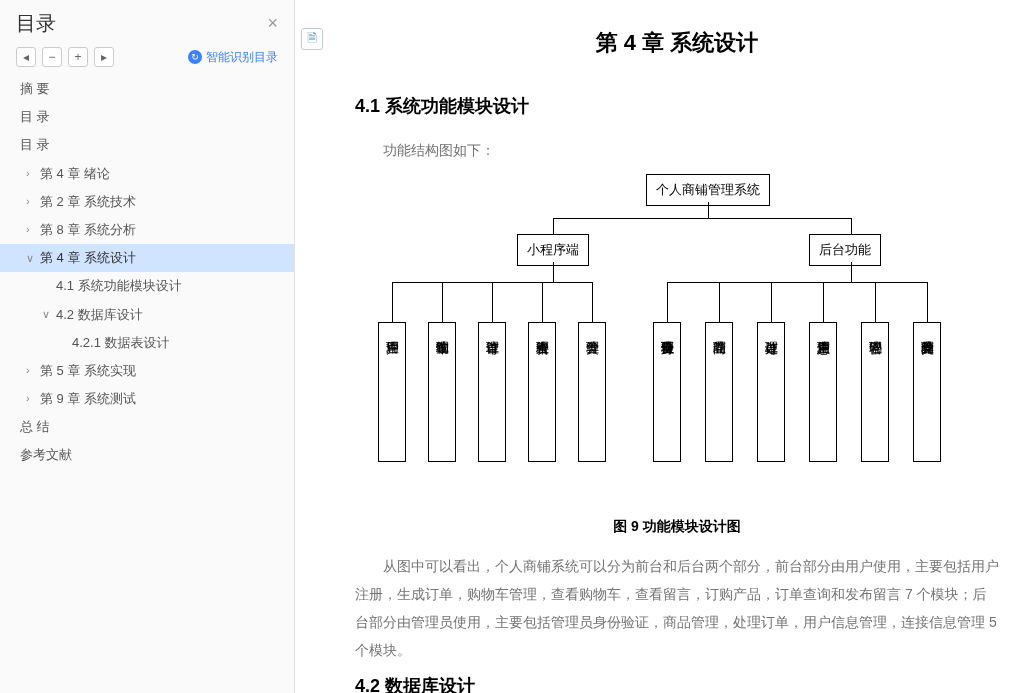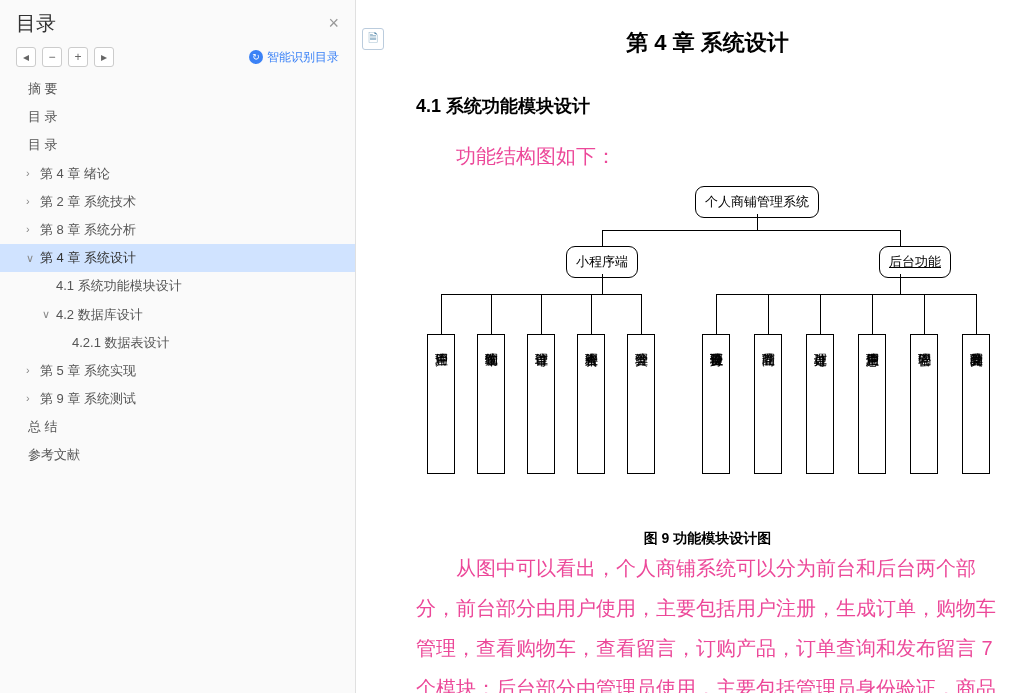--- a/index.html
+++ b/index.html
@@ -1,43 +1,43 @@
 <!DOCTYPE html>
 <html><head>
 <meta charset="utf-8">
 <style>
   * { margin: 0; padding: 0; box-sizing: border-box; }
   body { font-family: "Microsoft YaHei", Arial, sans-serif; background: #fff; display: flex; height: 693px; width: 1034px; overflow: hidden; }
-  .sidebar { width: 356px; border-right: 1px solid #e0e0e0; background: #fafafa; display: flex; flex-direction: column; position: relative; justify-content: space-between; }
+  .sidebar { width: 295px; border-right: 1px solid #e0e0e0; background: #fafafa; display: flex; flex-direction: column; position: relative; justify-content: space-between; }
   .sidebar-header { padding: 10px 16px 6px 16px; display: flex; align-items: center; justify-content: space-between; }
   .sidebar-title { font-size: 20px; color: #333; font-weight: 400; }
   .sidebar-close { color: #999; font-size: 18px; cursor: pointer; }
   .sidebar-toolbar { padding: 4px 16px 8px 16px; display: flex; align-items: center; gap: 6px; }
   .tb-btn { width: 20px; height: 20px; border: 1px solid #ccc; border-radius: 3px; display: flex; align-items: center; justify-content: center; font-size: 12px; color: #666; cursor: pointer; background: #fff; }
   .autorec { margin-left: auto; display: flex; align-items: center; gap: 4px; font-size: 12px; color: #3b82f6; cursor: pointer; }
   .autorec-dot { width: 14px; height: 14px; border-radius: 50%; background: #3b82f6; display:flex; align-items:center; justify-content:center; color:#fff; font-size:9px;}
   .toc { flex: 1; overflow: auto; font-size: 13px; }
   .toc-item { padding: 5px 0 5px 40px; color: #555; cursor: pointer; display: flex; align-items: center; gap: 4px; line-height: 1.4; }
-  .toc-item.l1 { padding-left: 28px; }
+  .toc-item.l1 { padding-left: 20px; }
   .toc-item.l1.withchev { padding-left: 26px; }
   .toc-item.l2 { padding-left: 56px; }
   .toc-item.l2.withchev { padding-left: 42px; }
   .toc-item.l3 { padding-left: 72px; }
   .toc-item.selected { background: #d0e3ff; color: #333; }
   .chev { display: inline-block; width: 10px; color: #888; font-size: 11px; }
   .drag { width: 4px; background: transparent; cursor: ew-resize; position:absolute; right:0; top:0; bottom:0; }
   .content { flex: 1; overflow: auto; position: relative; padding: 0 35px 20px 60px; background:#fff;}
   .doc-icon-strip{position:absolute;left:6px;top:28px;width:22px;height:22px;border:1px solid #bcd;border-radius:3px;display:flex;align-items:center;justify-content:center;color:#58a;font-size:12px;}
   .chapter-title { text-align: center; font-size: 22px; font-weight: 700; color: #000; margin-top: 28px; margin-bottom: 36px; }
   .section-title { font-size: 18px; font-weight: 700; color: #000; margin-bottom: 18px; }
-  .para { font-size: 20px; color: #ec4899; line-height: 2.0; text-indent: 2em; margin-bottom: 8px; }
-  .fig-caption { text-align: center; font-size: 14px; font-weight: 700; color: #000; margin: 24px 0 0 0; }
+  .para { font-size: 14px; color: #737373; line-height: 2.0; text-indent: 2em; margin-bottom: 8px; }
+  .fig-caption { text-align: center; font-size: 14px; font-weight: 700; color: #000; margin: 24px 0 16px 0; }
   .diagram { position: relative; width: 620px; height: 320px; margin: 10px auto 0 auto; font-size: 13px; }
   .dbox { position: absolute; border: 1px solid #000; background: #fff; text-align: center; }
-  .hbox { padding: 6px 9px; white-space: nowrap; border-radius: 9px; }
+  .hbox { padding: 6px 9px; white-space: nowrap; }
   .vbox { writing-mode: vertical-rl; text-orientation: upright; padding: 8px 4px; display: flex; align-items: center; justify-content: flex-start; height: 140px; }
   .line { position: absolute; background: #000; }
   .subsection-title{font-size:18px;font-weight:700;color:#000;margin-top:10px;}
 </style>
 </head>
 <body>
 
 <div class="sidebar">
   <div class="sidebar-header">
     <span class="sidebar-title">目录</span>
@@ -113,21 +113,21 @@
   <div class="section-title">4.1 系统功能模块设计</div>
   <p class="para">功能结构图如下：</p>
 
   <div class="diagram" id="diagram">
       <div class="dbox hbox" style="left: 341px; top: 0px; transform: translateX(-50%);">个人商铺管理系统</div>
       <div class="line" style="left: 341px; top: 28px; height: 16px; width: 1px;"></div>
       <div class="line" style="left: 186px; top: 44px; width: 297.6px; height: 1px;"></div>
       <div class="line" style="left: 186px; top: 44px; height: 16px; width: 1px;"></div>
       <div class="line" style="left: 483.6px; top: 44px; height: 16px; width: 1px;"></div>
       <div class="dbox hbox" style="left: 186px; top: 60px; transform: translateX(-50%);">小程序端</div>
-      <div class="dbox hbox" style="left: 499px; top: 60px; transform: translateX(-50%); text-decoration: underline;">后台功能</div>
+      <div class="dbox hbox" style="left: 478px; top: 60px; transform: translateX(-50%);">后台功能</div>
       <div class="line" style="left: 186px; top: 88px; height: 20px; width: 1px;"></div>
       <div class="line" style="left: 483.6px; top: 88px; height: 20px; width: 1px;"></div>
       <div class="line" style="left: 25px; top: 108px; width: 200px; height: 1px;"></div>
       <div class="line" style="left: 25px; top: 108px; height: 40px; width: 1px;"></div>
       <div class="dbox vbox" style="left: 11px; top: 148px; width: 28px; height: 140px;">用户管理</div>
       <div class="line" style="left: 75px; top: 108px; height: 40px; width: 1px;"></div>
       <div class="dbox vbox" style="left: 61px; top: 148px; width: 28px; height: 140px;">购物车管理</div>
       <div class="line" style="left: 125px; top: 108px; height: 40px; width: 1px;"></div>
       <div class="dbox vbox" style="left: 111px; top: 148px; width: 28px; height: 140px;">订单管理</div>
       <div class="line" style="left: 175px; top: 108px; height: 40px; width: 1px;"></div>

